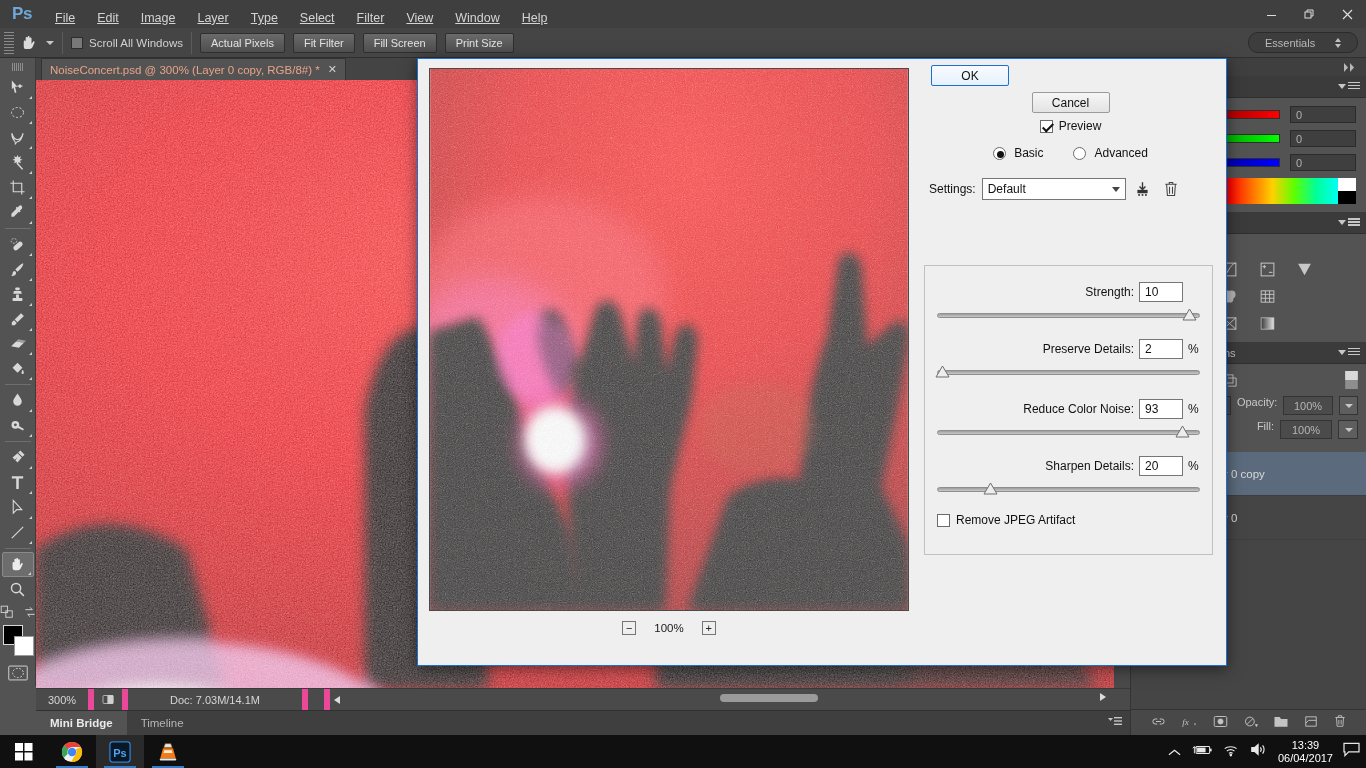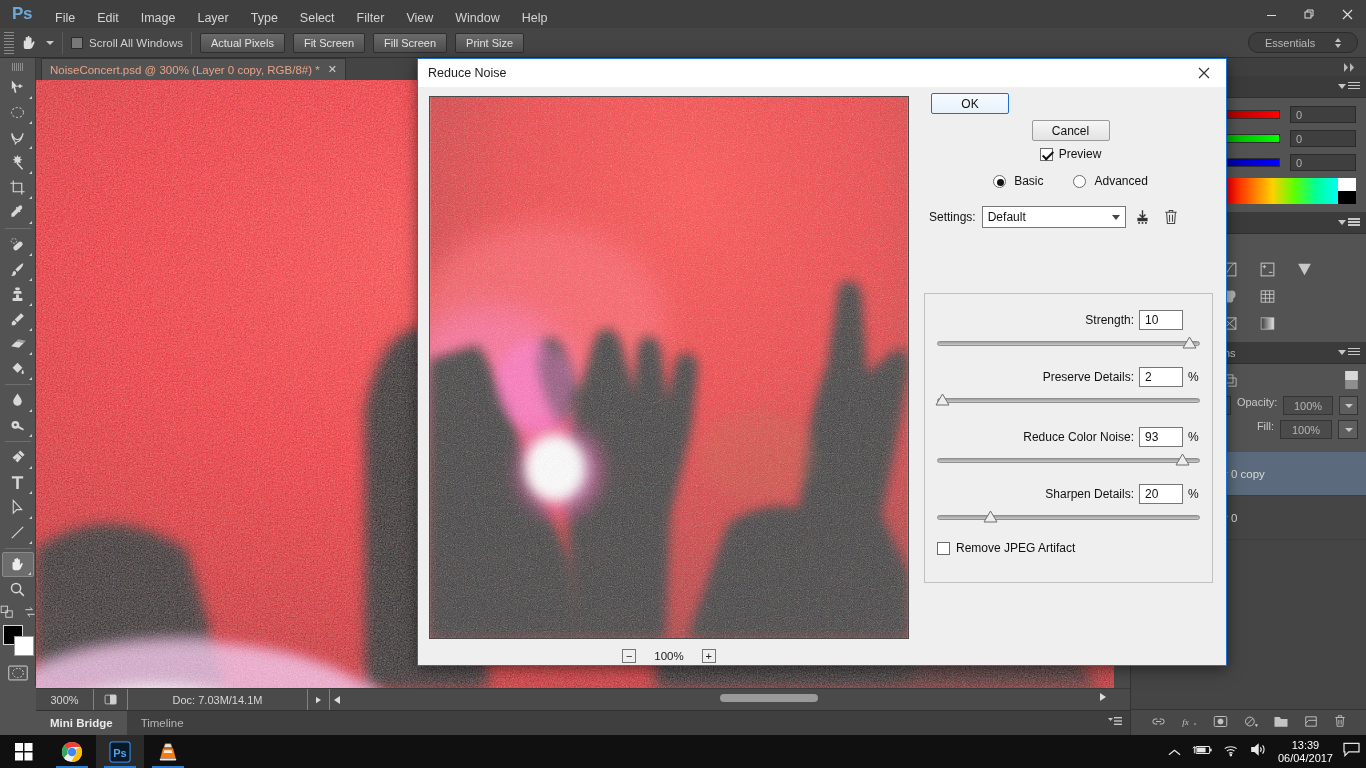--- a/index.html
+++ b/index.html
@@ -9,21 +9,21 @@
   #app { position:relative; width:1142px; height:768px; }
 
   
   .ps-window { position:absolute; left:0; top:0; width:1366px; height:735px; background:#535353; }
 
   
   .menubar { position:absolute; left:0; top:0; width:1366px; height:28px; background:#3f3f3f;
              display:flex; align-items:center; }
   .ps-logo { width:44px; height:28px; display:flex; align-items:center; justify-content:center;
              color:#6fa8d8; font-weight:bold; font-size:17px; letter-spacing:-0.5px; }
-  .menu-item { color:#d4d4d4; font-size:12.5px; padding:4px 11px; height:28px; line-height:28px; }
+  .menu-item { color:#d4d4d4; font-size:12.5px; padding:4px 11px; height:28px; line-height:28px;text-decoration:underline; }
   .win-btns { position:absolute; right:0; top:0; height:28px; display:flex; }
   .win-btn { width:38px; height:28px; display:flex; align-items:center; justify-content:center;
              color:#d8d8d8; font-size:12px; }
 
   
   .optbar { position:absolute; left:0; top:28px; width:1366px; height:30px; background:#454545;
             display:flex; align-items:center; border-bottom:1px solid #2f2f2f; }
   .grip { width:10px; height:22px; margin-left:4px;
           background:repeating-linear-gradient(to bottom,#8a8a8a 0 1px,transparent 1px 3px); }
   .tool-cur { width:30px; height:26px; display:flex; align-items:center; justify-content:center; }
@@ -77,21 +77,21 @@
   .hscroll { position:absolute; left:36px; top:688px; width:1078px; height:12px; background:#4a4a4a; border-top:1px solid #3a3a3a;}
   .hthumb { position:absolute; left:680px; top:2px; width:98px; height:8px; background:#9a9a9a; border-radius:4px;}
   .vscroll { position:absolute; left:1114px; top:80px; width:16px; height:608px; background:#4a4a4a; }
   .vthumb { position:absolute; left:3px; top:4px; width:10px; height:72px; background:#9a9a9a; border-radius:5px;}
   .arr { position:absolute; color:#cfcfcf; font-size:8px; }
 
   
   .statusbar { position:absolute; left:36px; top:688px; width:1094px; height:22px; background:#4a4a4a;
                display:flex; align-items:center; border-top:1px solid #3a3a3a; }
   .st-cell { height:22px; display:flex; align-items:center; color:#d6d6d6; font-size:11px;
-             border-right:1px solid #ec4899; padding:0 8px; }
+             border-right:6px solid #ec4899; padding:0 8px; }
 
   
   .bottomtabs { position:absolute; left:36px; top:710px; width:1094px; height:25px; background:#3f3f3f;
                 display:flex; align-items:center; border-top:1px solid #303030; }
   .btab { height:25px; display:flex; align-items:center; padding:0 14px; font-size:11.5px; color:#b5b5b5; }
   .btab.active { background:#535353; color:#eaeaea; font-weight:bold; }
   .btab-menu { margin-left:auto; margin-right:8px; color:#c5c5c5; font-size:11px; }
 
   
   .dock { position:absolute; right:0; top:58px; width:236px; height:677px; background:#454545;
@@ -248,21 +248,21 @@
         <svg width="18" height="18" viewBox="0 0 24 24" fill="#dcdcdc">
           <path d="M8 20c-2 0-3-1.5-3-3.5V10c0-.8.6-1.4 1.3-1.4s1.3.6 1.3 1.4v3V5.4c0-.8.6-1.4 1.3-1.4S10.2 4.6 10.2 5.4V12V4.2c0-.8.6-1.4 1.3-1.4s1.3.6 1.3 1.4V12V6c0-.8.6-1.4 1.3-1.4S15.4 5.2 15.4 6v7.5l1.6-3c.4-.7 1.2-.9 1.8-.5.6.4.8 1.1.5 1.8l-2.6 5.6C15.7 19.2 14.3 20 12.7 20H8z"></path>
         </svg>
       </div>
       <div class="tri-dn"></div>
       <div class="vsep"></div>
       <span class="cb"></span>
       <span class="opt-label">Scroll All Windows</span>
       <div class="vsep"></div>
       <button class="opt-btn">Actual Pixels</button>
-      <button class="opt-btn">Fit Screen</button>
+      <button class="opt-btn">Fit Filter</button>
       <button class="opt-btn">Fill Screen</button>
       <button class="opt-btn">Print Size</button>
       <div class="essentials">
         <span>Essentials</span>
         <span class="spin">
             <i class="u"></i>
             <i class="d"></i>
           </span>
       </div>
     </div>
@@ -810,28 +810,20 @@
               <path d="M3 2h18v16H3z"></path>
               <path d="M3 13l5-5 13 0"></path>
             </svg></span>
         <span><svg width="14" height="14" viewBox="0 0 24 24" fill="none" stroke="#c3c3c3" stroke-width="1.5">
               <path d="M4 6h16M9 6V3h6v3M6 6l1 15h10l1-15M10 10v8M14 10v8"></path>
             </svg></span>
       </div>
     </div>
 
     <div class="dlg">
-      <div class="dlg-title">
-        <span>Reduce Noise</span>
-        <span class="dlg-close">
-          <svg width="12" height="12" viewBox="0 0 12 12">
-              <path d="M1 1l10 10M11 1L1 11" stroke="#333" stroke-width="1.2"></path>
-            </svg>
-        </span>
-      </div>
 
       <div class="dlg-body">
 
         <div class="prev-box">
           <svg width="100%" height="100%" viewBox="0 0 480 543" preserveAspectRatio="none">
             <defs>
               <radialGradient id="pg1" cx="55%" cy="18%" r="95%">
                 <stop offset="0%" stop-color="#ff3a38"></stop>
                 <stop offset="40%" stop-color="#ef1f26"></stop>
                 <stop offset="100%" stop-color="#a30c14"></stop>

